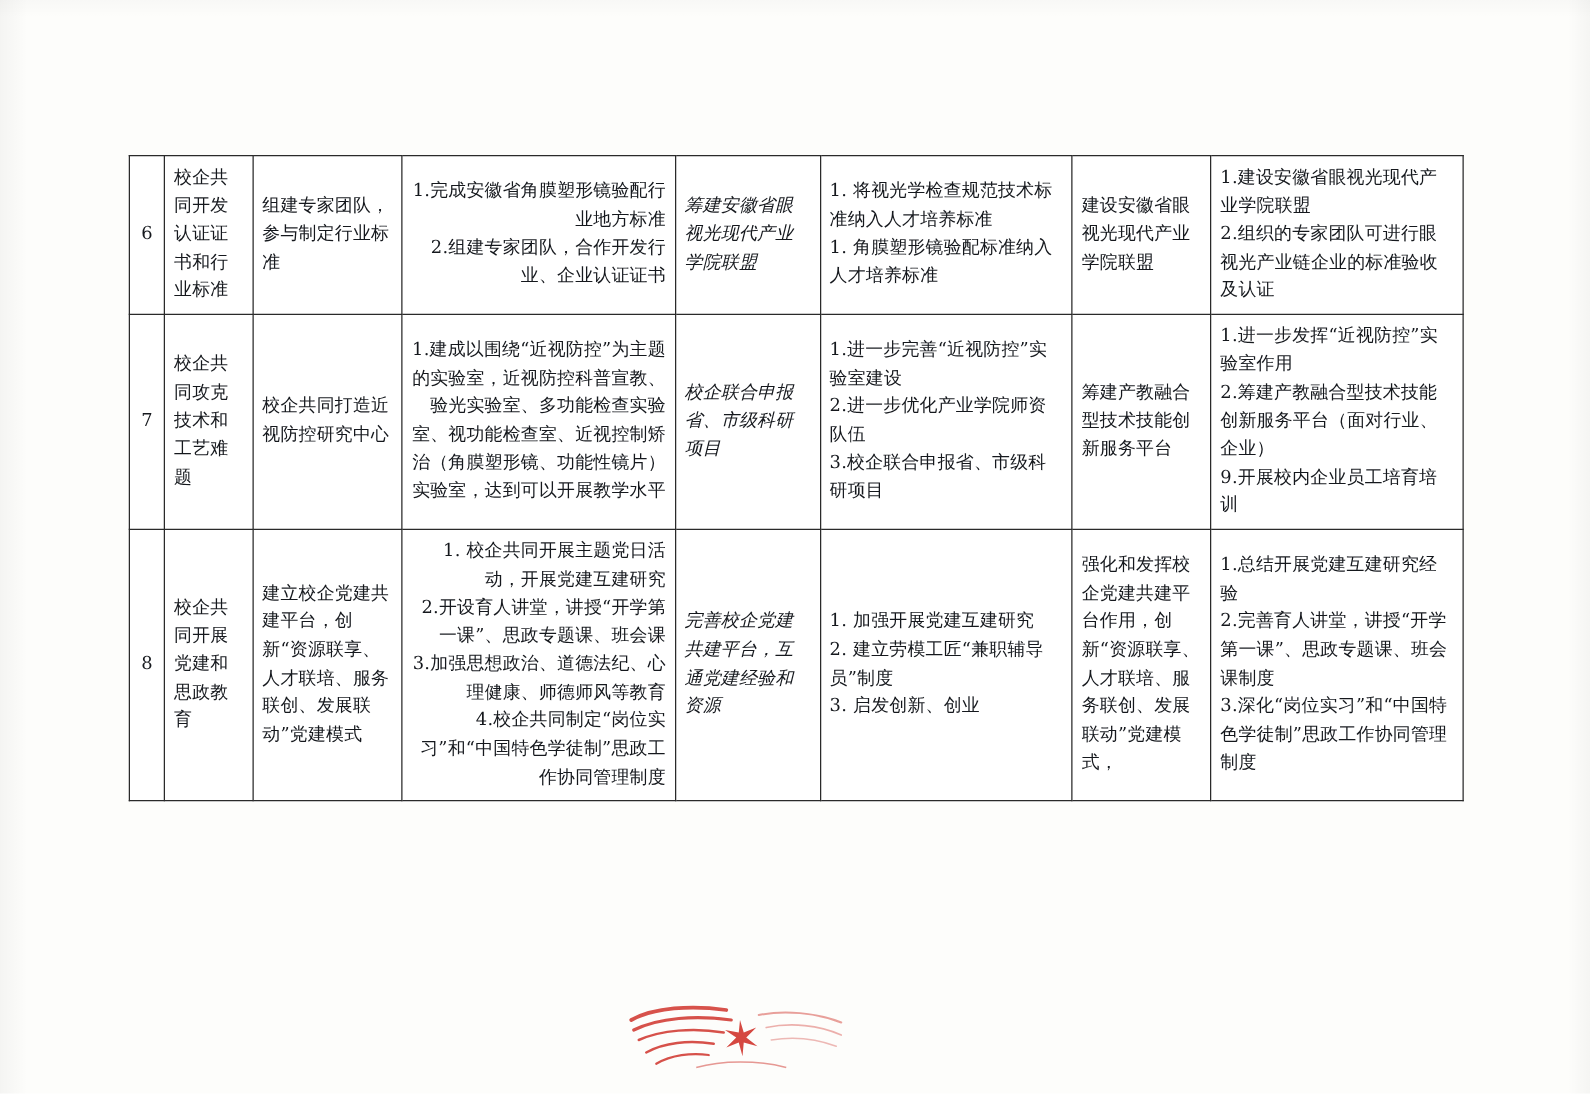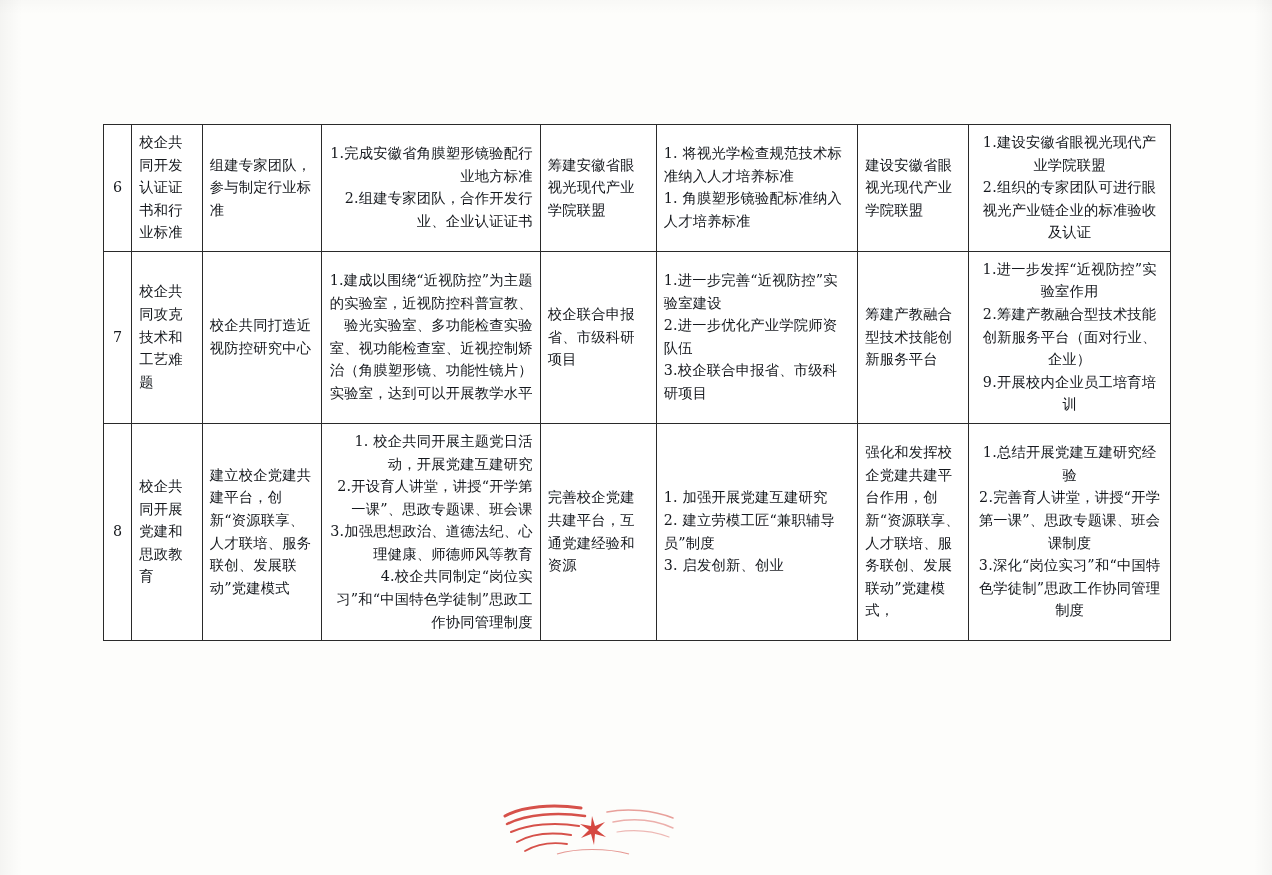--- a/index.html
+++ b/index.html
@@ -75,36 +75,36 @@
   td.col-detail {
     width: 217px;
     line-height: 1.6;
     padding: 7px 8px;
     text-align: right;
   }
   td.col-mid {
     width: 115px;
     line-height: 1.62;
     padding: 7px 8px;
+    font-style: italic;
   }
   td.col-standard {
     width: 200px;
     line-height: 1.6;
     padding: 7px 8px;
   }
   td.col-result {
     width: 110px;
     line-height: 1.62;
     padding: 7px 8px;
   }
   td.col-effect {
     width: 200px;
     line-height: 1.6;
     padding: 7px 8px;
-    text-align: center;
   }
   .cell-lines > div {
     margin: 0;
     padding: 0;
   }
   
   #seal {
     position: absolute;
     left: 497px;
     top: 802px;

